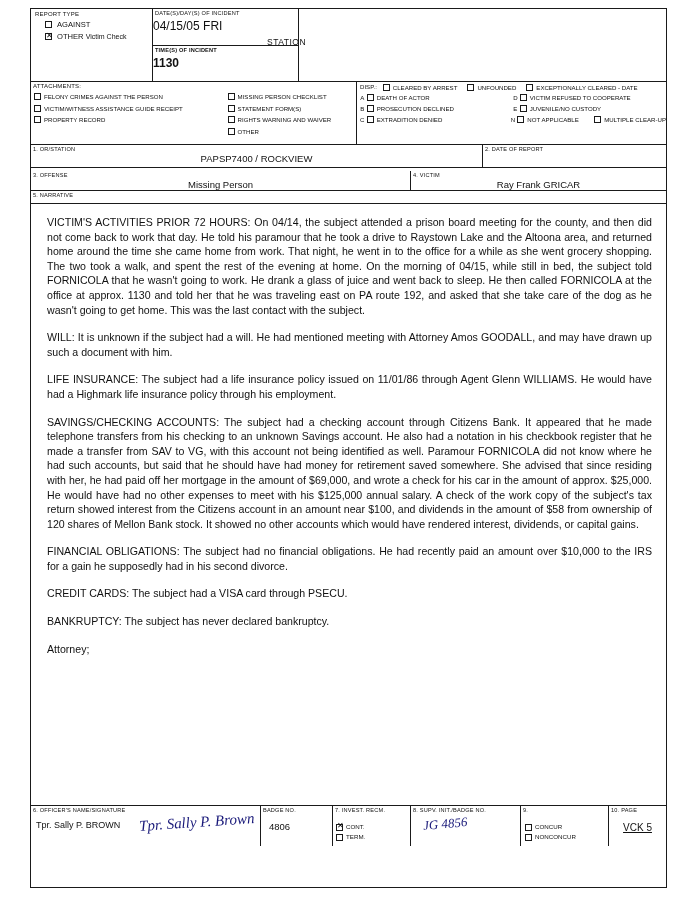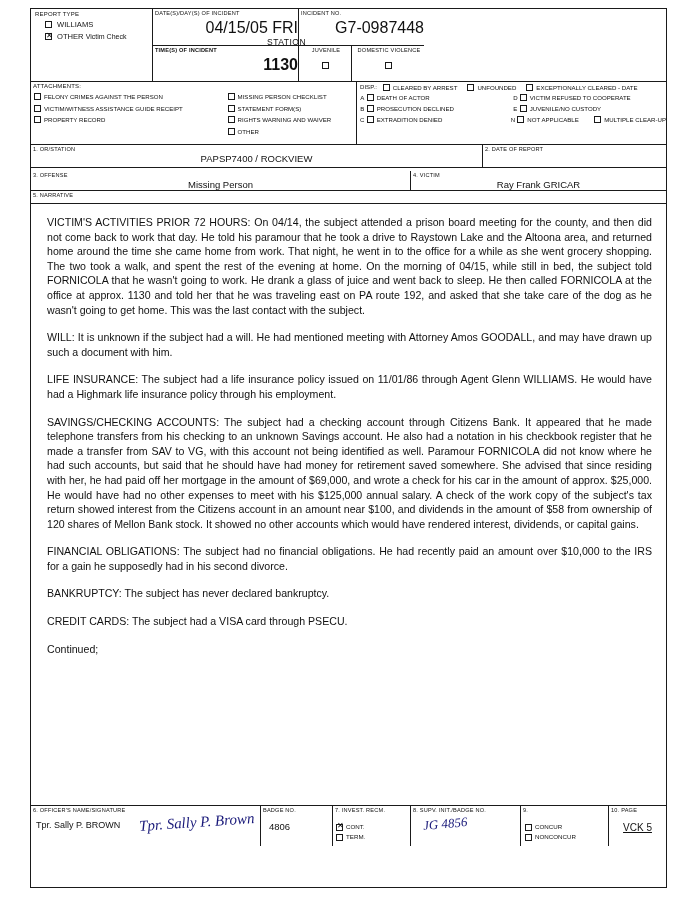--- a/index.html
+++ b/index.html
@@ -33,22 +33,22 @@
   .cell { box-sizing: border-box; position: relative; }
   .lbl {
     font-size: 5.6px;
     letter-spacing: .2px;
     text-transform: uppercase;
     display: block;
     line-height: 7px;
     padding: 1px 0 0 2px;
   }
   .val {
-    text-align: right;
-    font-size: 16px;
+    text-align: left;
+    font-size: 12px;
     padding-top: 2px;
   }
   .cb {
     display: inline-block;
     width: 7px;
     height: 7px;
     border: 1px solid #1a1a1a;
     box-sizing: border-box;
     vertical-align: -1px;
     margin-right: 3px;
@@ -200,55 +200,39 @@
 <body>
 
 <div class="page">
 
   <div class="row hdr bdr-b">
 
 
     <div class="cell rt-col bdr-r">
       <div class="rt-title">REPORT TYPE</div>
       <div class="rt-opt">
-        <span class="cb"></span><span>WILLIAMS</span>
+        <span class="cb"></span><span>AGAINST</span>
       </div>
       <div class="rt-opt">
         <span class="cb checked"></span><span>OTHER</span>
         <span class="victimchk">Victim Check</span>
       </div>
     </div>
 
     <div class="cell d-col bdr-r">
       <div class="bdr-b" style="height:36px;">
         <span class="lbl">DATE(S)/DAY(S) OF INCIDENT</span>
         <div class="val">04/15/05  FRI</div>
       </div>
       <div style="height:35px;font-weight:bold;">
         <span class="lbl">TIME(S) OF INCIDENT</span>
         <div class="val">1130</div>
       </div>
     </div>
 
-    <div class="cell" style="width:125px;">
-      <div class="bdr-b" style="height:36px;">
-        <span class="lbl">INCIDENT NO.</span>
-        <div class="val" style="font-weight:normal;">G7-0987448</div>
-      </div>
-      <div class="row" style="height:35px;">
-        <div class="cell bdr-r ctrbox" style="width:53px;">
-          <span class="lbl">JUVENILE</span>
-          <span class="cb"></span>
-        </div>
-        <div class="cell ctrbox" style="width:72px;">
-          <span class="lbl">DOMESTIC VIOLENCE</span>
-          <span class="cb"></span>
-        </div>
-      </div>
-    </div>
   </div>
 
   <div class="row att bdr-b">
 
     <div class="cell att-left bdr-r">
       <div class="lbl" style="font-size:6px;">ATTACHMENTS:</div>
       <div class="row att-grid">
         <div class="att-c1">
           <div class="ck-line">
             <span class="cb"></span>
@@ -369,23 +353,23 @@
   <div class="cell narr-hdr bdr-b">
     <span class="lbl">5. NARRATIVE</span>
   </div>
 
   <div class="narrative bdr-b">
     <p>VICTIM'S ACTIVITIES PRIOR 72 HOURS:  On 04/14, the subject attended a prison board meeting for the county, and then did not come back to work that day.  He told his paramour that he took a drive to Raystown Lake and the Altoona area, and returned home around the time she came home from work.  That night, he went in to the office for a while as she went grocery shopping.  The two took a walk, and spent the rest of the evening at home.  On the morning of 04/15, while still in bed, the subject told FORNICOLA that he wasn't going to work.  He drank a glass of juice and went back to sleep.  He then called FORNICOLA at the office at approx. 1130 and told her that he was traveling east on PA route 192, and asked that she take care of the dog as he wasn't going to get home.  This was the last contact with the subject.</p>
     <p>WILL:  It is unknown if the subject had a will.  He had mentioned meeting with Attorney Amos GOODALL, and may have drawn up such a document with him.</p>
     <p>LIFE INSURANCE:  The subject had a life insurance policy issued on 11/01/86 through Agent Glenn WILLIAMS.  He would have had a Highmark life insurance policy through his employment.</p>
     <p>SAVINGS/CHECKING ACCOUNTS:  The subject had a checking account through Citizens Bank.  It appeared that he made telephone transfers from his checking to an unknown Savings account.  He also had a notation in his checkbook register that he made a transfer from SAV to VG, with this account not being identified as well.  Paramour FORNICOLA did not know where he had such accounts, but said that he should have had money for retirement saved somewhere.  She advised that since residing with her, he had paid off her mortgage in the amount of $69,000, and wrote a check for his car in the amount of approx. $25,000.  He would have had no other expenses to meet with his $125,000 annual salary.  A check of the work copy of the subject's tax return showed interest from the Citizens account in an amount near $100, and dividends in the amount of $58 from ownership of 120 shares of Mellon Bank stock.  It showed no other accounts which would have rendered interest, dividends, or capital gains.</p>
     <p>FINANCIAL OBLIGATIONS:  The subject had no financial obligations.  He had recently paid an amount over $10,000 to the IRS for a gain he supposedly had in his second divorce.</p>
+    <p>CREDIT CARDS:  The subject had a VISA card through PSECU.</p>
     <p>BANKRUPTCY:  The subject has never declared bankruptcy.</p>
-    <p>CREDIT CARDS:  The subject had a VISA card through PSECU.</p>
-    <p>Continued;</p>
+    <p>Attorney;</p>
   </div>
 
   <div class="row footer">
     <div class="cell f1 bdr-r">
       <span class="lbl">6. OFFICER'S NAME/SIGNATURE</span>
       <div class="officer-name" style="margin-top:-8px;">Tpr. Sally P. BROWN</div>
       <div class="sig">Tpr. Sally P. Brown</div>
     </div>
     <div class="cell f2 bdr-r">
       <span class="lbl">BADGE NO.</span>

